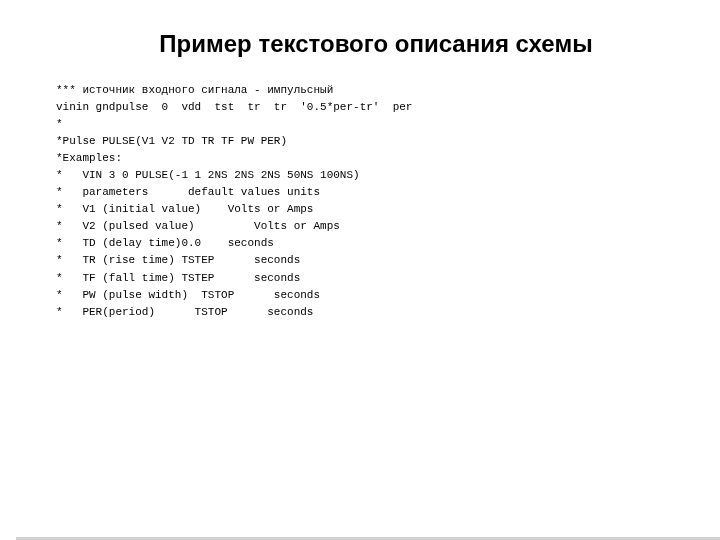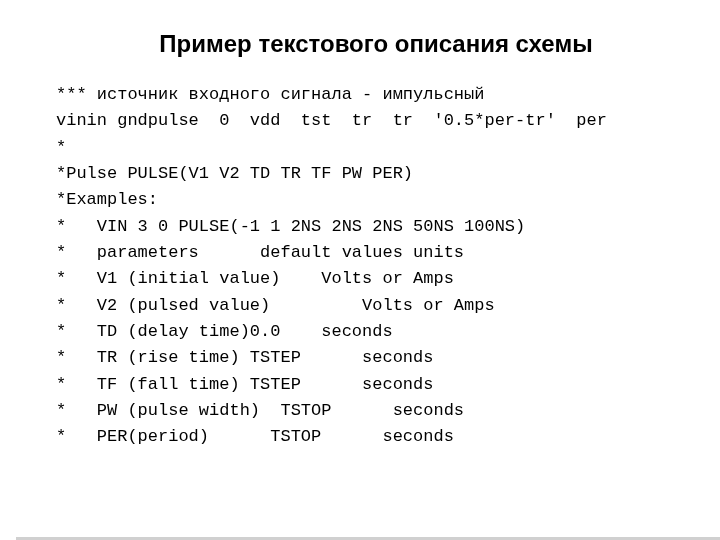--- a/index.html
+++ b/index.html
@@ -30,21 +30,21 @@
     .slide-title {
       font-size: 24px;
       font-weight: bold;
       color: #000000;
       margin-bottom: 24px;
       text-align: center;
     }
 
     .code-block {
       font-family: 'Courier New', Courier, monospace;
-      font-size: 17px;
+      font-size: 11px;
       line-height: 1.55;
       color: #000000;
       white-space: pre;
     }
 
     .bottom-line {
       position: absolute;
       bottom: 0;
       left: 0;
       right: 0;

